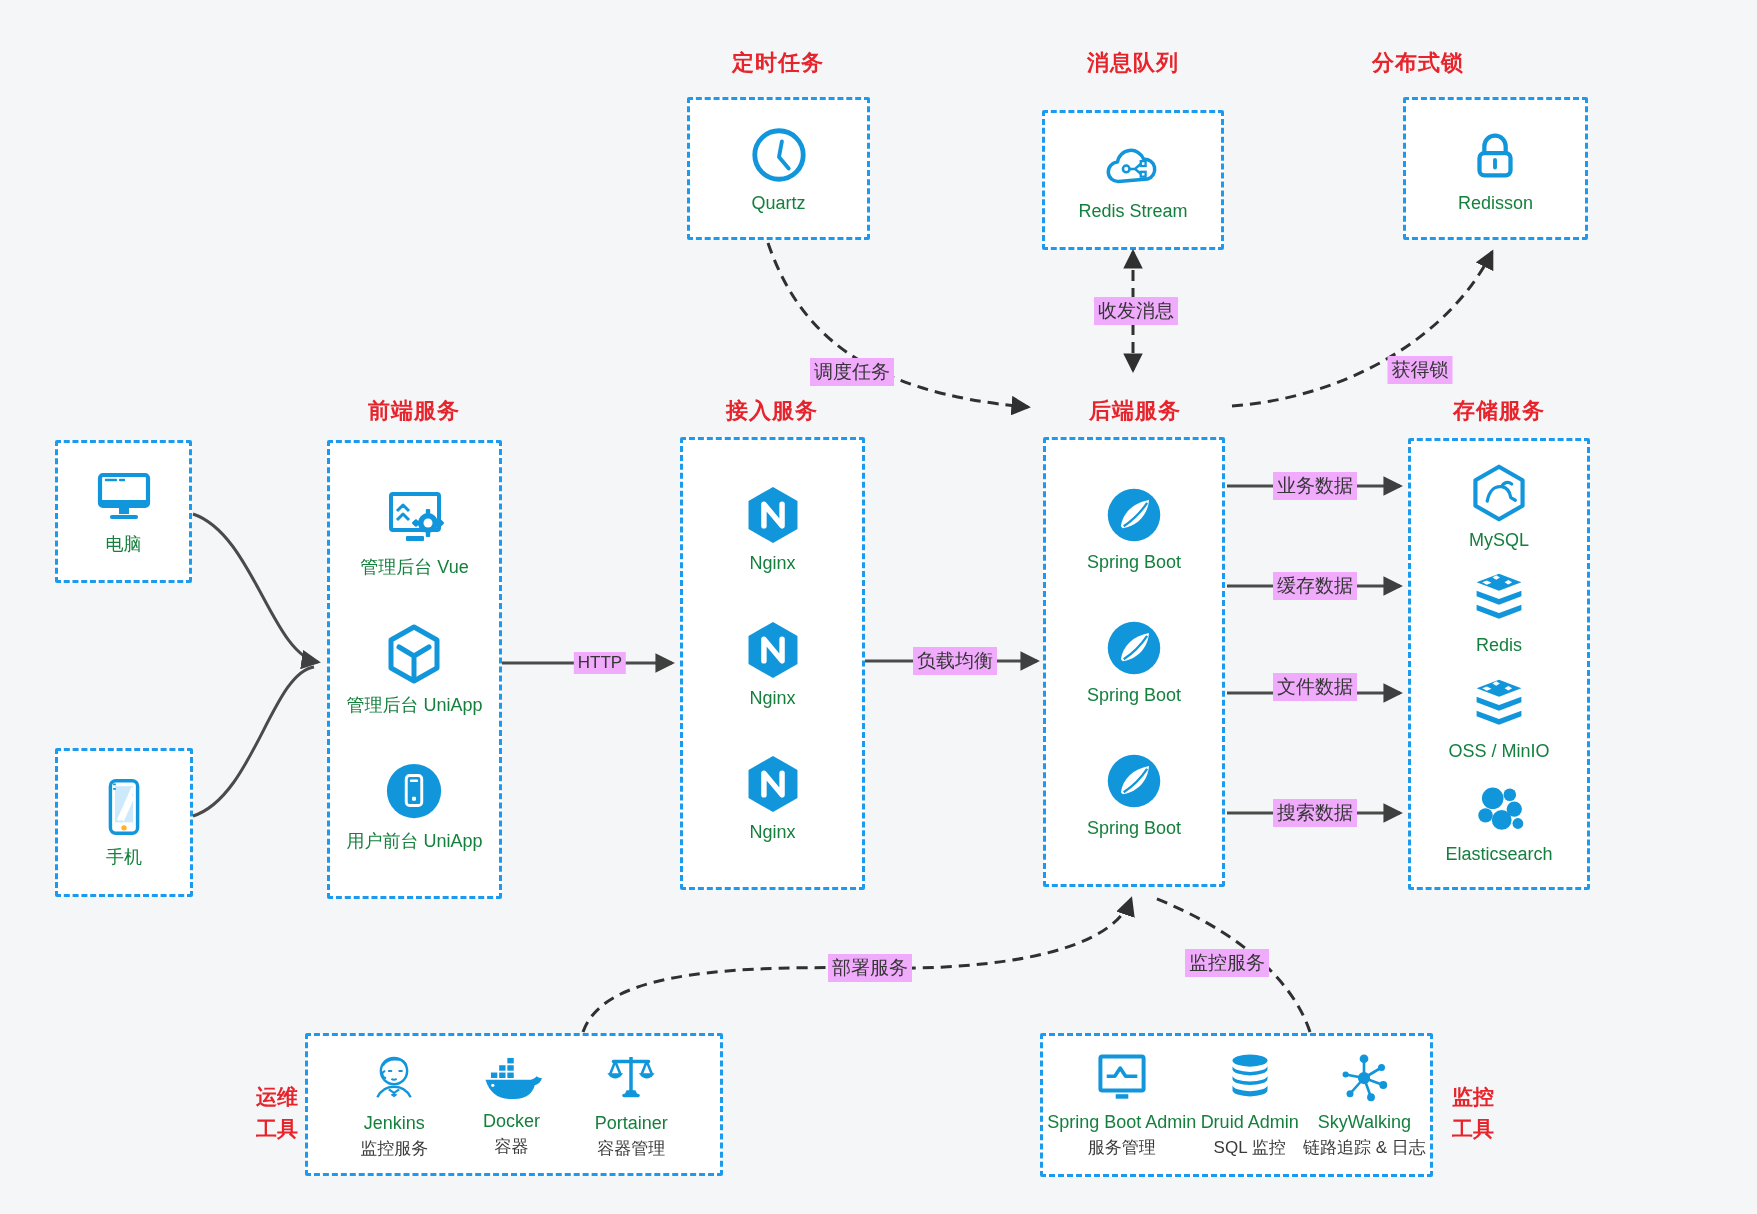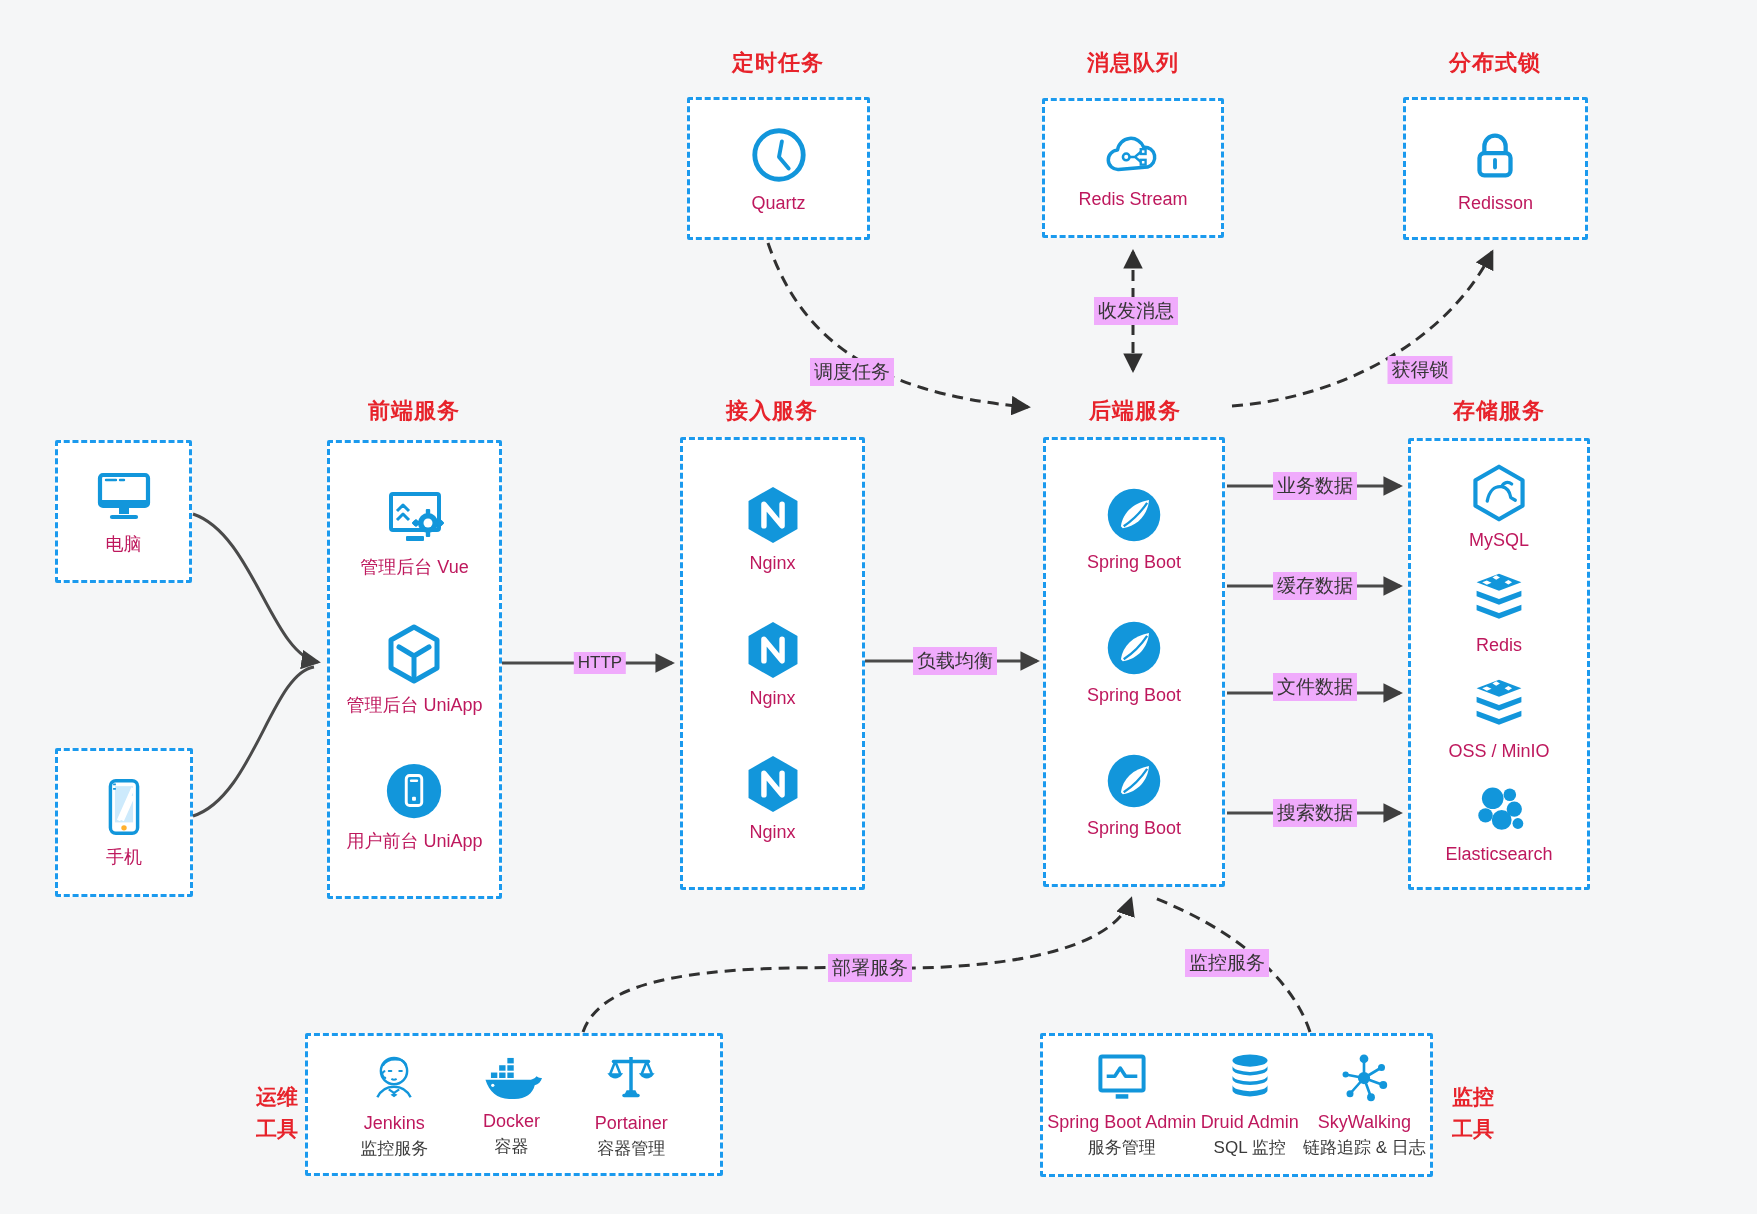--- a/index.html
+++ b/index.html
@@ -31,21 +31,21 @@
     color:#e7232b;font-size:21px;font-weight:bold;line-height:32px;
   }
   
   .gbox{
     position:absolute;background:#ffffff;border:3px dashed #1b9aee;
     border-radius:2px;box-sizing:border-box;
     display:flex;align-items:center;justify-content:space-evenly;
   }
   .gbox.vert{flex-direction:column;}
   .node{display:flex;flex-direction:column;align-items:center;text-align:center;}
-  .node .lbl{color:#be185d;font-size:18px;margin-top:7px;white-space:nowrap;}
+  .node .lbl{color:#15803d;font-size:18px;margin-top:7px;white-space:nowrap;}
   .node .sub{color:#3a3a3a;font-size:17px;margin-top:3px;white-space:nowrap;}
   .node svg{display:block;}
   
   .chip{
     position:absolute;transform:translate(-50%,-50%);
     background:#f0abfc;color:#353535;font-size:19px;
     padding:1px 4px;white-space:nowrap;z-index:5;
   }
   .chip.small{font-size:17px;}
   #wires{position:absolute;left:0;top:0;z-index:3;pointer-events:none;}
@@ -53,21 +53,21 @@
   .ic{color:#1296db;}
 </style>
 </head>
 <body>
 
 <div id="canvas">
 
 
   <div class="sec-title" style="left:668px;top:48px;">定时任务</div>
   <div class="sec-title" style="left:1023px;top:48px;">消息队列</div>
-  <div class="sec-title" style="left:1385px;top:48px;">分布式锁</div>
+  <div class="sec-title" style="left:1308px;top:48px;">分布式锁</div>
   <div class="sec-title" style="left:304px;top:396px;">前端服务</div>
   <div class="sec-title" style="left:662px;top:396px;">接入服务</div>
   <div class="sec-title" style="left:1025px;top:396px;">后端服务</div>
   <div class="sec-title" style="left:1389px;top:396px;">存储服务</div>
   <div class="side-title" style="left:232px;top:1081px;">
     <div>运维</div>
     <div>工具</div>
   </div>
   <div class="side-title" style="left:1428px;top:1081px;">
     <div>监控</div>
@@ -77,21 +77,21 @@
   <div class="gbox vert" style="left:687px;top:97px;width:183px;height:143px;">
     <div class="node">
       <svg class="ic" width="62" height="62" viewBox="0 0 64 64" fill="none" stroke="#1296db">
         <circle cx="32" cy="32" r="25" stroke-width="5"></circle>
         <path d="M35 18 L32 34 L42 46" stroke-width="4" stroke-linecap="round" stroke-linejoin="round"></path>
       </svg>
       <div class="lbl">Quartz</div>
     </div>
   </div>
 
-  <div class="gbox vert" style="left:1042px;top:98px;width:182px;height:140px;">
+  <div class="gbox vert" style="left:1042px;top:110px;width:182px;height:140px;">
     <div class="node">
       <svg class="ic" width="62" height="56" viewBox="0 0 64 56" fill="none" stroke="#1296db">
         <path d="M17 44 a10 10 0 0 1 -1 -20 a14 14 0 0 1 27 -3 a10.5 10.5 0 0 1 4 20.5 L17 44 Z" stroke-width="3.6" stroke-linejoin="round"></path>
         <circle cx="25" cy="31" r="3.4" stroke-width="2.6"></circle>
         <path d="M28 31 h6 M34 31 l6 -5 M34 31 l6 5" stroke-width="2.6"></path>
         <rect x="40" y="23" width="5" height="5" stroke-width="2.4"></rect>
         <rect x="40" y="34" width="5" height="5" stroke-width="2.4"></rect>
       </svg>
       <div class="lbl">Redis Stream</div>
     </div>

